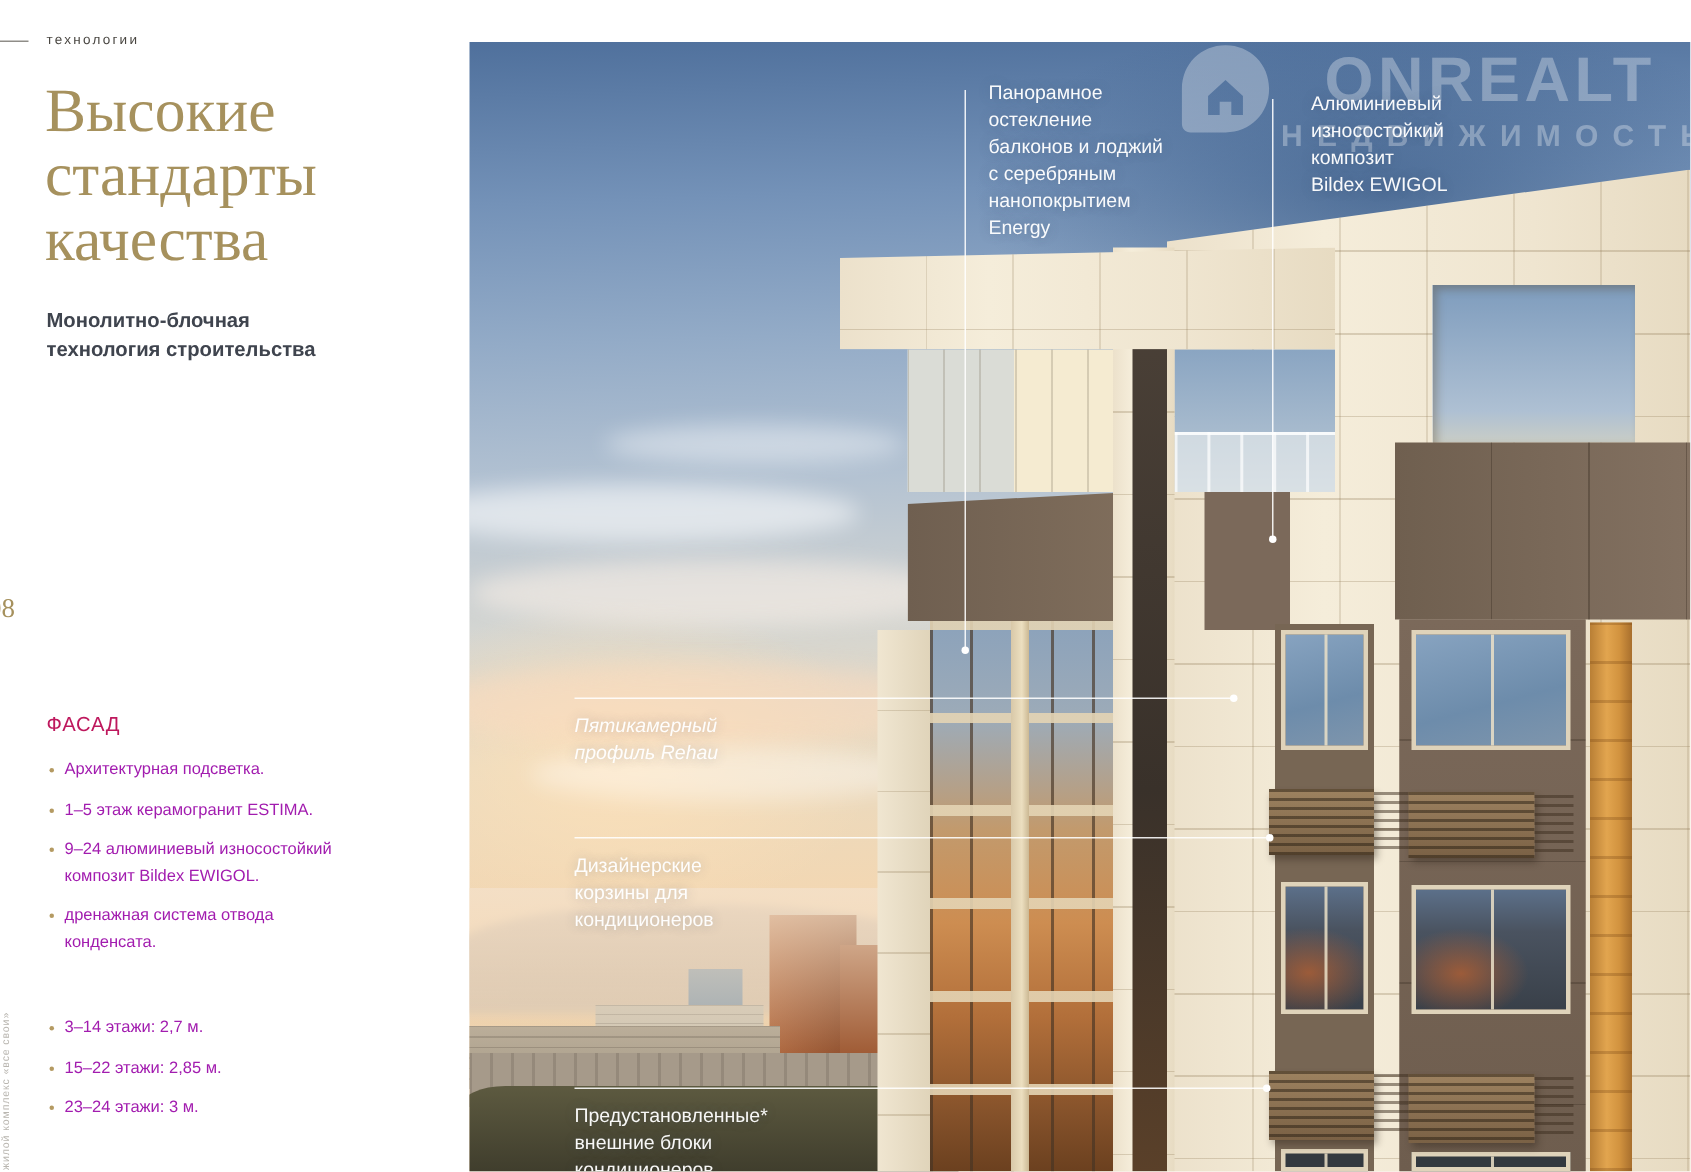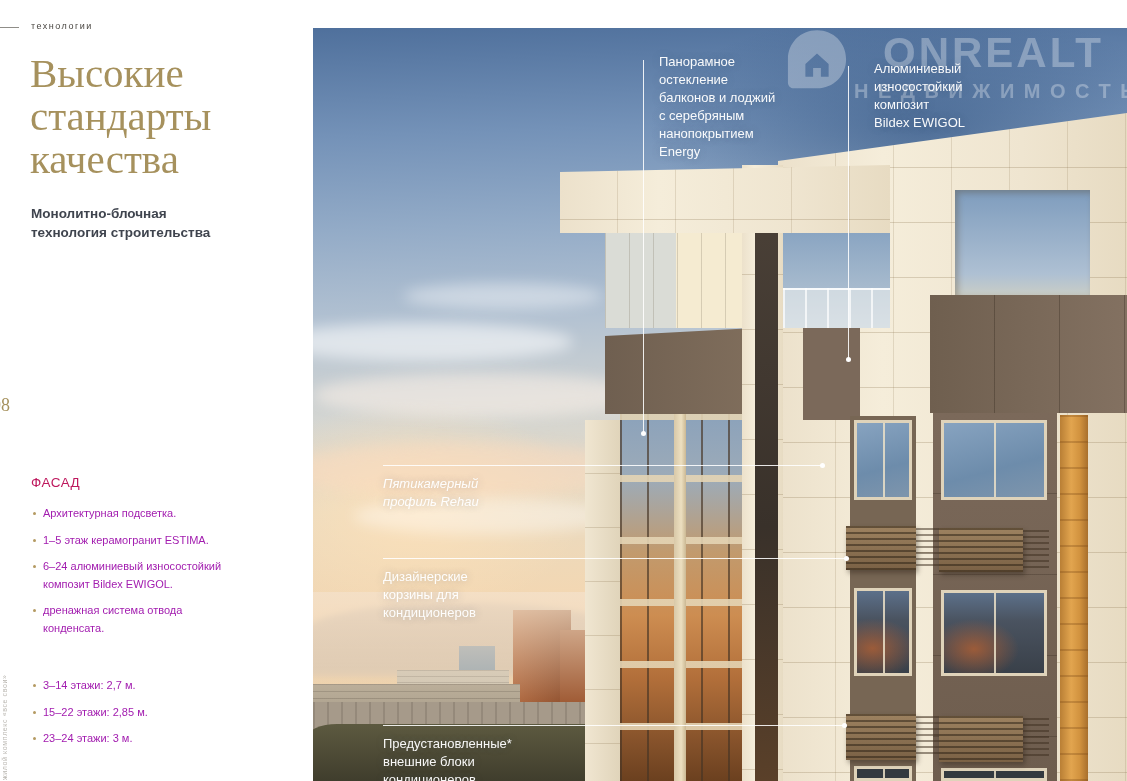--- a/index.html
+++ b/index.html
@@ -170,21 +170,21 @@
 <div class="subtitle pre">Монолитно-блочная
 технология строительства</div>
 <div class="pagenum">08</div>
 <div class="side-watermark">жилой комплекс «все свои»</div>
 
 <section class="section sec-facade">
   <h2 class="sec-title">ФАСАД</h2>
   <ul class="blist">
     <li>Архитектурная подсветка.</li>
     <li>1–5 этаж керамогранит ESTIMA.</li>
-    <li>6–24 алюминиевый износостойкий композит Bildex EWIGOL.</li>
+    <li>9–24 алюминиевый износостойкий композит Bildex EWIGOL.</li>
     <li>дренажная система отвода конденсата.</li>
   </ul>
 </section>
 
 <section class="section sec-ceiling">
   <ul class="blist">
     <li>3–14 этажи: 2,7 м.</li>
     <li>15–22 этажи: 2,85 м.</li>
     <li>23–24 этажи: 3 м.</li>
   </ul>

